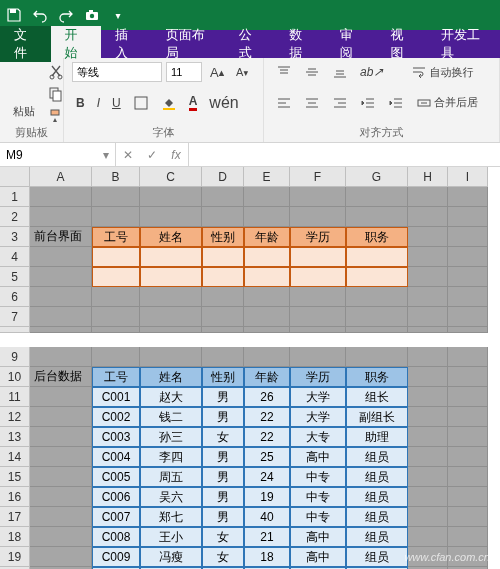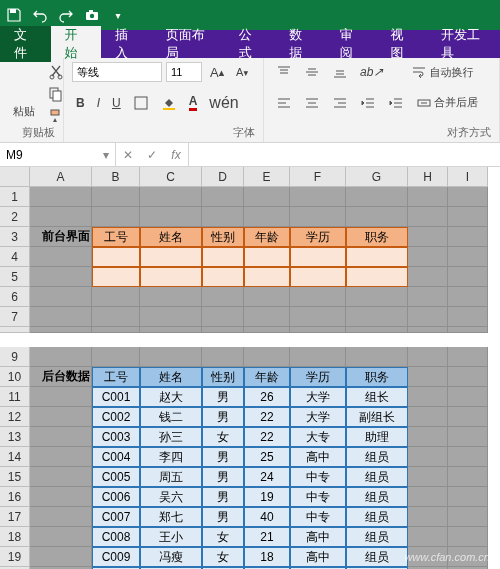--- a/index.html
+++ b/index.html
@@ -12,21 +12,21 @@
 
 
 .ribbon-tabs { background: #4c1d95; height: 28px; display: flex; align-items: center; }
 .ribbon-tab { color: #fff; padding: 0 14px; display: flex; align-items: center; font-size: 13px; cursor: pointer; }
 .ribbon-tab.active { background: #f3f3f3; color: #0f7a3f; }
 .ribbon-tab.file { background: #0a5c2f; }
 
 
 .ribbon { background: #f3f3f3; height: 85px; border-bottom: 1px solid #d4d4d4; display: flex; }
 .ribbon-group { border-right: 1px solid #e0e0e0; padding: 4px 8px 2px; display: flex; flex-direction: column; justify-content: space-between; }
-.ribbon-group-label { text-align: right; font-size: 11px; color: #666; padding-top: 2px; }
+.ribbon-group-label { text-align: center; font-size: 11px; color: #666; padding-top: 2px; }
 .ribbon-row { display: flex; align-items: center; gap: 4px; }
 .ribbon-btn { padding: 2px 4px; cursor: pointer; display: flex; align-items: center; justify-content: center; color: #444; }
 .paste-btn { flex-direction: column; width: 40px; height: 56px; gap: 42px; }
 .paste-btn svg { width: 24px; height: 28px; }
 .font-select { border: 1px solid #ccc; background: #fff; font-size: 11px; height: 20px; }
 .font-name { width: 90px; padding: 0 4px; }
 .font-size { width: 36px; padding: 0 4px; }
 .ribbon-icon { width: 16px; height: 16px; }
 
 
@@ -36,21 +36,21 @@
 .fx-btns { display: flex; align-items: center; border-right: 1px solid #d4d4d4; }
 .fx-btn { width: 24px; height: 24px; display: flex; align-items: center; justify-content: center; color: #888; cursor: pointer; }
 .formula-bar { flex: 1; padding: 0 6px; display: flex; align-items: center; }
 
 
 .sheet { display: grid; grid-template-columns: 30px 62px 48px 62px 42px 46px 56px 62px 40px 40px; grid-auto-rows: 20px; }
 .corner { background: #e6e6e6; border-right: 1px solid #bfbfbf; border-bottom: 1px solid #bfbfbf; }
 .col-h { background: #e6e6e6; border-right: 1px solid #bfbfbf; border-bottom: 1px solid #bfbfbf; text-align: center; line-height: 20px; font-size: 12px; color: #333; cursor: pointer; }
 .row-h { background: #e6e6e6; border-right: 1px solid #bfbfbf; border-bottom: 1px solid #bfbfbf; text-align: center; line-height: 20px; font-size: 12px; color: #333; cursor: pointer; }
 .cell { background: #a6a6a6; border-right: 1px solid #8f8f8f; border-bottom: 1px solid #8f8f8f; text-align: center; line-height: 19px; font-size: 12px; color: #000; overflow: hidden; white-space: nowrap; cursor: cell; }
-.cell.label { background: #a6a6a6; text-align: left; padding-left: 12px; font-weight: bold; }
+.cell.label { background: #a6a6a6; text-align: left; padding-left: 4px; }
 .cell.front-h { background: #f4b183; border: 1px solid #c55a11; }
 .cell.front-d { background: #fbe5d6; border: 1px solid #c55a11; }
 .cell.back-h { background: #9dc3e6; border: 1px solid #2e75b6; }
 .cell.back-d { background: #deebf7; border: 1px solid #2e75b6; }
 .row8 { height: 6px !important; }
 .watermark { position: fixed; bottom: 6px; right: 10px; color: rgba(255,255,255,0.7); font-size: 11px; font-style: italic; }
 </style>
 </head>
 <body>
 

